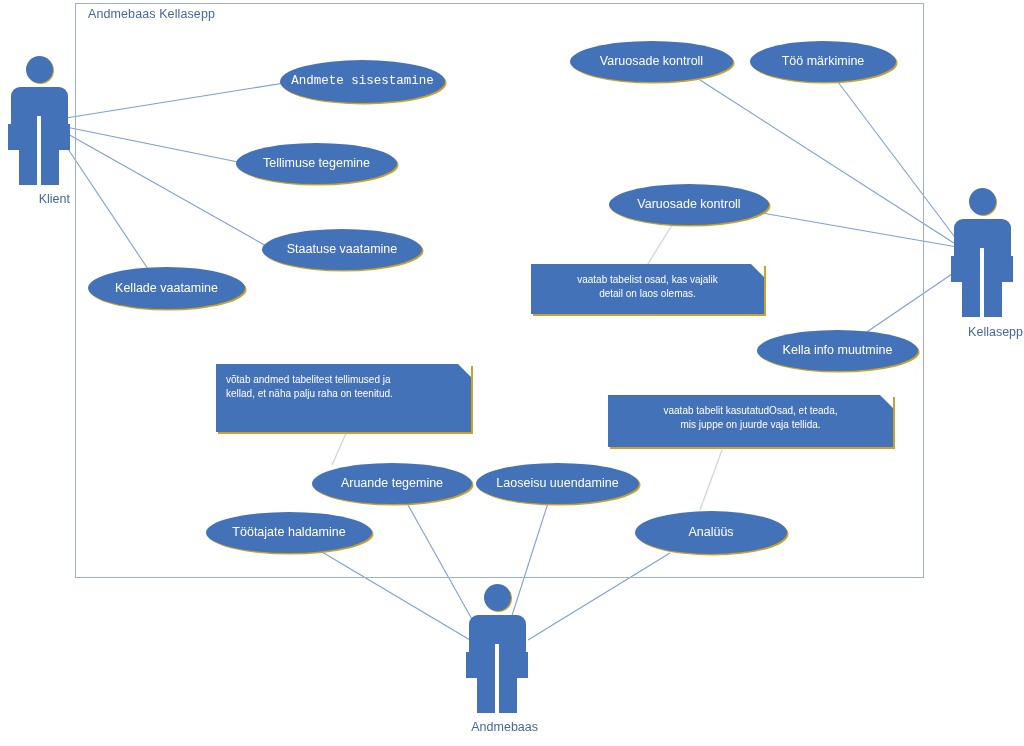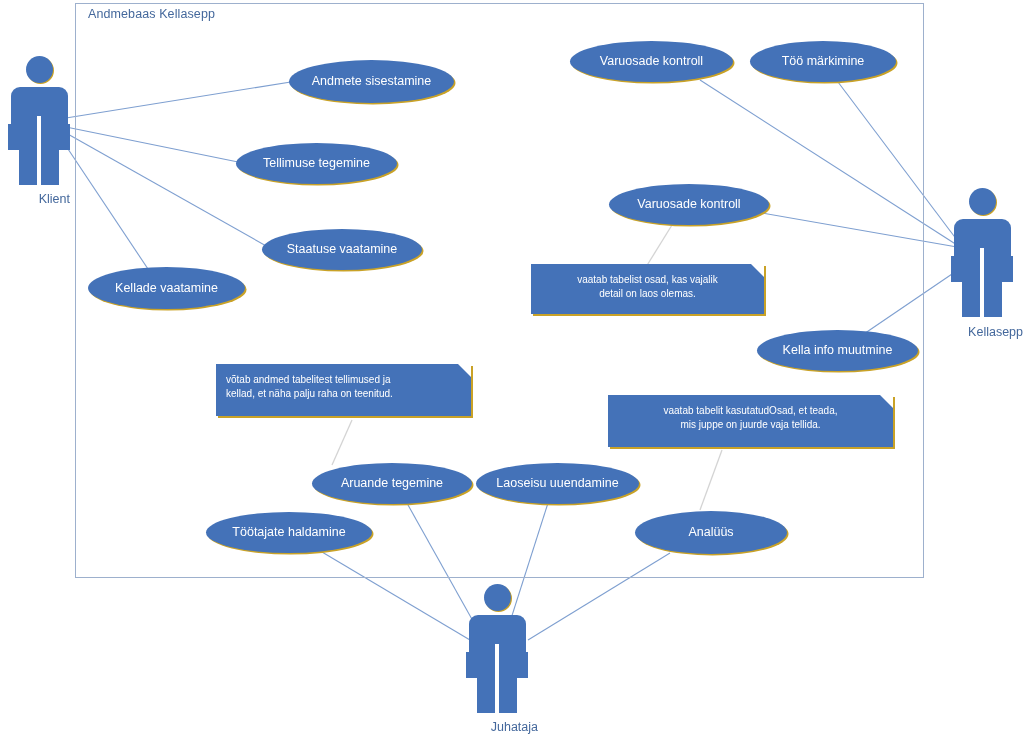--- a/index.html
+++ b/index.html
@@ -125,21 +125,21 @@
 
       <line x1="672" y1="225" x2="646" y2="267"></line>
       <line x1="352" y1="420" x2="332" y2="465"></line>
       <line x1="722" y1="450" x2="700" y2="510"></line>
     </g>
   </svg>
 
   <div class="boundary" style="left:75px;top:3px;width:849px;height:575px;"></div>
   <div class="boundary-title" style="left:88px;top:7px;">Andmebaas Kellasepp</div>
 
-  <div class="usecase" style="left:289px;top:60px;width:165px;height:43px;">Andmete sisestamine</div>
+  <div class="usecase" style="left:280px;top:60px;width:165px;height:43px;font-family:Liberation Mono, monospace;">Andmete sisestamine</div>
 
   <div class="usecase" style="left:236px;top:143px;width:161px;height:41px;">Tellimuse tegemine</div>
 
   <div class="usecase" style="left:262px;top:229px;width:160px;height:41px;text-align:right;">Staatuse vaatamine</div>
 
   <div class="usecase" style="left:88px;top:267px;width:157px;height:42px;">Kellade vaatamine</div>
 
   <div class="usecase" style="left:570px;top:41px;width:163px;height:41px;">Varuosade kontroll</div>
 
   <div class="usecase" style="left:750px;top:41px;width:146px;height:41px;">Töö märkimine</div>
@@ -157,21 +157,21 @@
   <div class="usecase" style="left:206px;top:512px;width:166px;height:41px;">Töötajate haldamine</div>
 
   <div class="note center" style="left:531px;top:264px;width:233px;height:50px;">
     <span class="fold"></span>
     <div class="note-text">
       <div>vaatab tabelist osad, kas vajalik</div>
       <div>detail on laos olemas.</div>
     </div>
   </div>
 
-  <div class="note left" style="left:216px;top:364px;width:255px;height:52px;">
+  <div class="note left" style="left:216px;top:364px;width:255px;height:68px;">
     <span class="fold"></span>
     <div class="note-text">
       <div>võtab andmed tabelitest tellimused ja</div>
       <div>kellad, et näha palju raha on teenitud.</div>
     </div>
   </div>
 
   <div class="note center" style="left:608px;top:395px;width:285px;height:52px;">
     <span class="fold"></span>
     <div class="note-text">
@@ -201,15 +201,15 @@
   <div class="actor-label" style="left:941px;top:325px;width:82px;">Kellasepp</div>
 
   <div class="actor" style="left:466px;top:584px;width:62px;height:130px;">
     <span class="head" style="left:18px;top:0px;width:27px;height:27px;"></span>
     <span class="torso" style="left:3px;top:31px;width:57px;height:42px;"></span>
     <span class="hips" style="left:0px;top:68px;width:62px;height:26px;"></span>
     <span class="legL" style="left:11px;top:92px;width:18px;height:37px;"></span>
     <span class="legR" style="left:33px;top:92px;width:18px;height:37px;"></span>
     <span class="gap" style="left:29px;top:60px;width:4px;height:69px;"></span>
   </div>
-  <div class="actor-label" style="left:456px;top:720px;width:82px;">Juhataja</div>
+  <div class="actor-label" style="left:456px;top:720px;width:82px;">Andmebaas</div>
 
 </div>
 
 </body></html>

